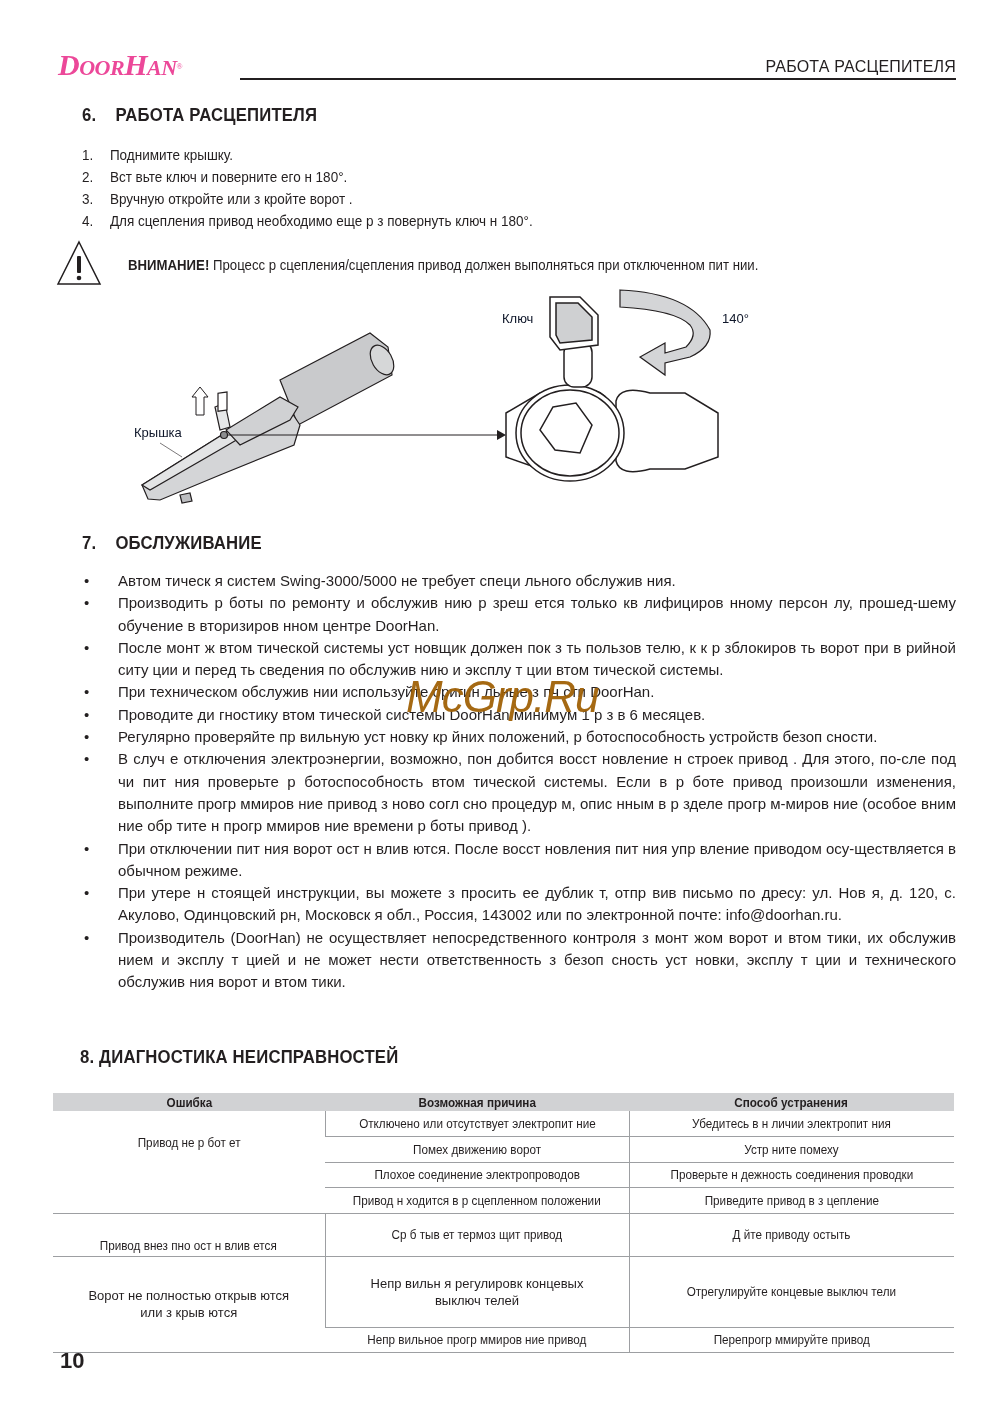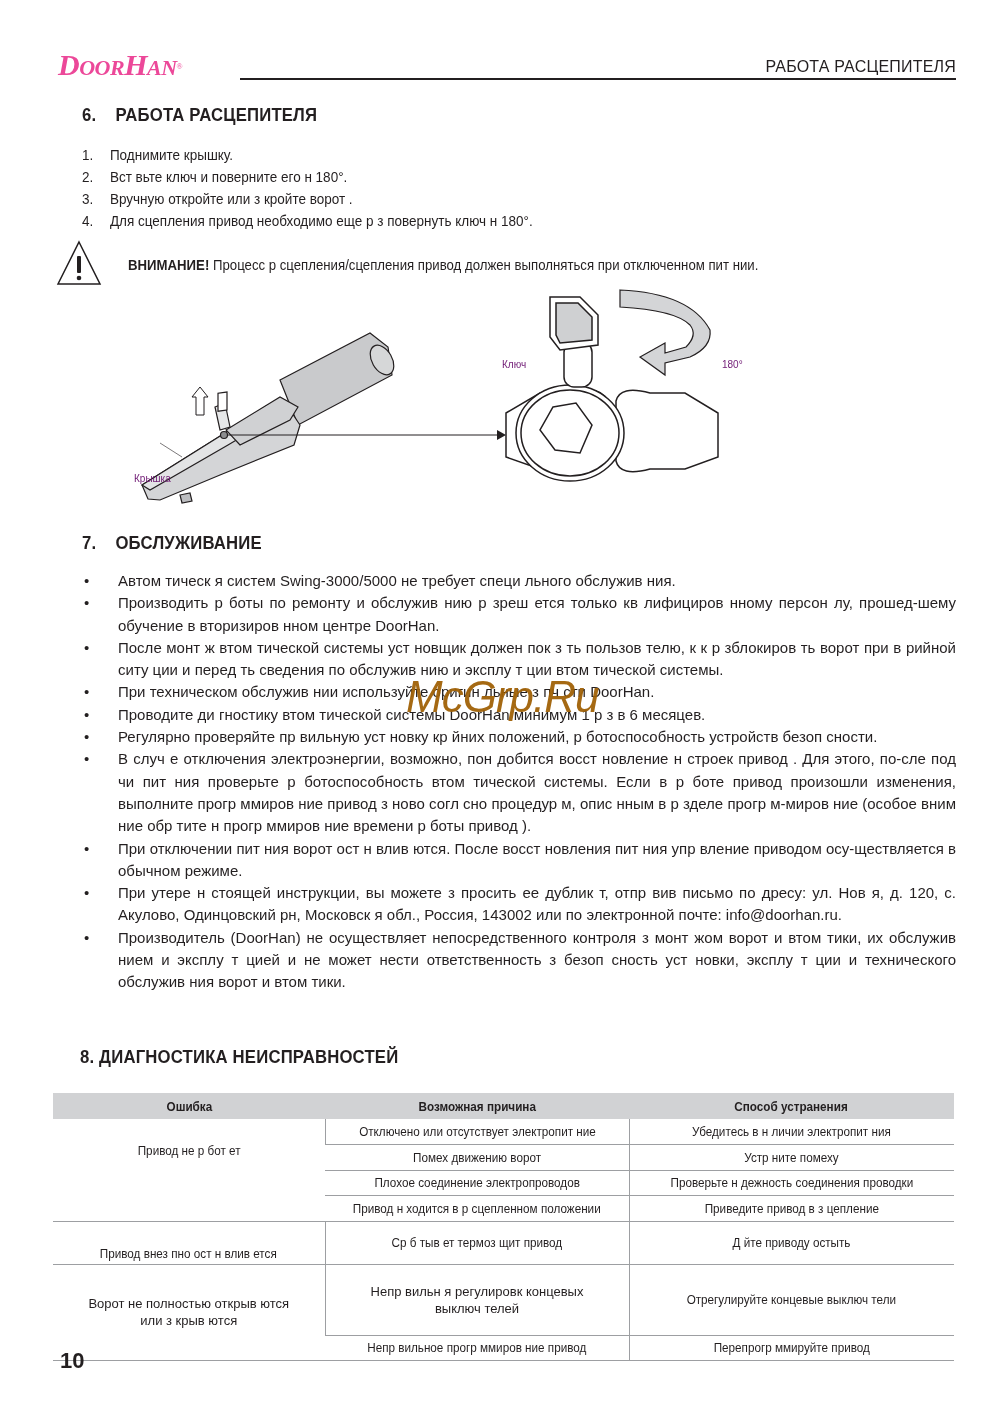--- a/index.html
+++ b/index.html
@@ -18,31 +18,31 @@
   .steps { position: absolute; left: 82px; top: 144px; list-style: none; }
   .steps li { font-size: 15px; line-height: 22px; height: 22px; white-space: nowrap; transform: scaleX(0.9); transform-origin: left center; }
   .steps .n { display: inline-block; width: 31px; }
 
   .warning { position: absolute; left: 56px; top: 240px; width: 880px; height: 46px; }
   .warn-icon { position: absolute; left: 0; top: 0; width: 46px; height: 46px; }
   .warn-text { position: absolute; left: 72px; top: 16px; font-size: 15px; white-space: nowrap; transform: scaleX(0.88); transform-origin: left center; }
   .warn-text b { font-weight: bold; }
 
   .figure { position: absolute; left: 120px; top: 285px; width: 650px; height: 225px; }
-  .fig-label { position: absolute; font-size: 10px; color: #701a75; margin-top: 48px; }
+  .fig-label { position: absolute; font-size: 13px; color: #0f172a; }
 
   .bullets { position: absolute; left: 84px; top: 570px; width: 872px; list-style: none; }
   .bullets li { position: relative; padding-left: 34px; font-size: 15px; line-height: 22.3px; text-align: justify; }
   .bullets li .txt { display: block; }
   .bullets li::before { content: "\2022"; position: absolute; left: 0; top: 0; font-size: 15px; }
 
   .watermark { position: absolute; left: 406px; top: 672px; font-family: "Liberation Sans", sans-serif; font-style: italic; font-size: 44px; color: #a16207; letter-spacing: -1px; opacity: 0.95; pointer-events: none; text-align: right; }
 
   .diag-table { position: absolute; left: 53px; top: 1093px; width: 901px; border-collapse: collapse; font-size: 13px; }
-  .diag-table th { background: #d1d2d4; font-weight: bold; height: 26px; text-align: center; margin-left: 12px; }
+  .diag-table th { background: #d1d2d4; font-weight: bold; height: 18px; text-align: center; margin-left: 12px; }
   .diag-table td { text-align: center; height: 25.5px; border-bottom: 1px solid #9d9fa2; line-height: 17px; padding: 2px 6px; }
   .diag-table td + td { border-left: 1px solid #9d9fa2; }
   .diag-table td.err { border-bottom: 1px solid #9d9fa2; vertical-align: top; padding-top: 23px; }
   .diag-table td.err.mid { vertical-align: middle; }
   .diag-table tr.tall td { height: 44px; }
   .c1 { width: 272px; } .c2 { width: 304px; } .c3 { width: 325px; }
   .squeeze { display: inline-block; transform: scaleX(0.9); white-space: nowrap; }
 
   .page-num { position: absolute; left: 60px; top: 1348px; font-weight: bold; font-size: 22px; }
 </style>
@@ -112,21 +112,21 @@
       <path d="M430,12 L460,12 L478,30 L478,60 L440,65 L430,52 Z" fill="#fff"></path>
       <path d="M436,18 L458,18 L472,32 L472,55 L440,58 L436,50 Z" fill="#cfd0d2"></path>
     </g>
 
     <g stroke="#231f20" stroke-width="1.2">
       <path d="M500,5 Q570,8 590,45 Q592,62 570,72 L545,78 L545,90 L520,72 L545,58 L545,68 L566,62 Q578,50 570,40 Q555,25 500,22 Z" fill="#d4d5d7"></path>
     </g>
   </svg>
   <div class="fig-label" style="left:14px; top:140px;">Крышка</div>
   <div class="fig-label" style="left:382px; top:26px;">Ключ</div>
-  <div class="fig-label" style="left:602px; top:26px;">180°</div>
+  <div class="fig-label" style="left:602px; top:26px;">140°</div>
 </div>
 
 <div class="section-title" style="left:82px; top:532px;">
   <span class="num">7.</span><span>ОБСЛУЖИВАНИЕ</span>
 </div>
 
 <ul class="bullets">
   <li>
       <span class="txt">Автом тическ я систем  Swing-3000/5000 не требует специ льного обслужив ния.</span>
     </li>

